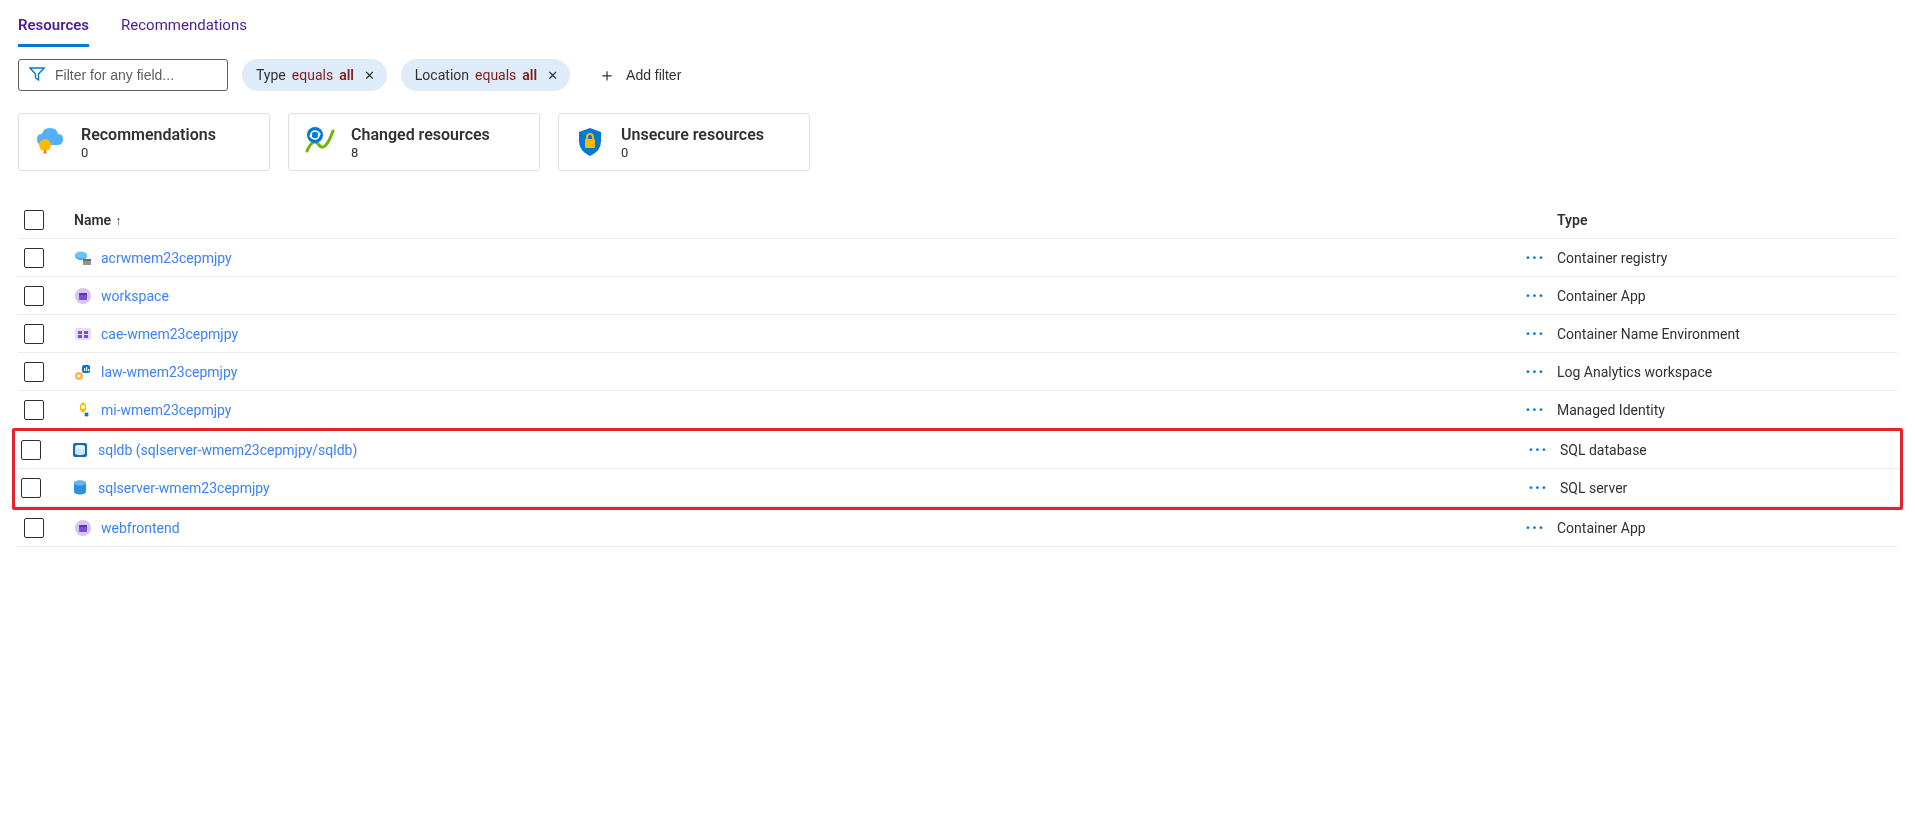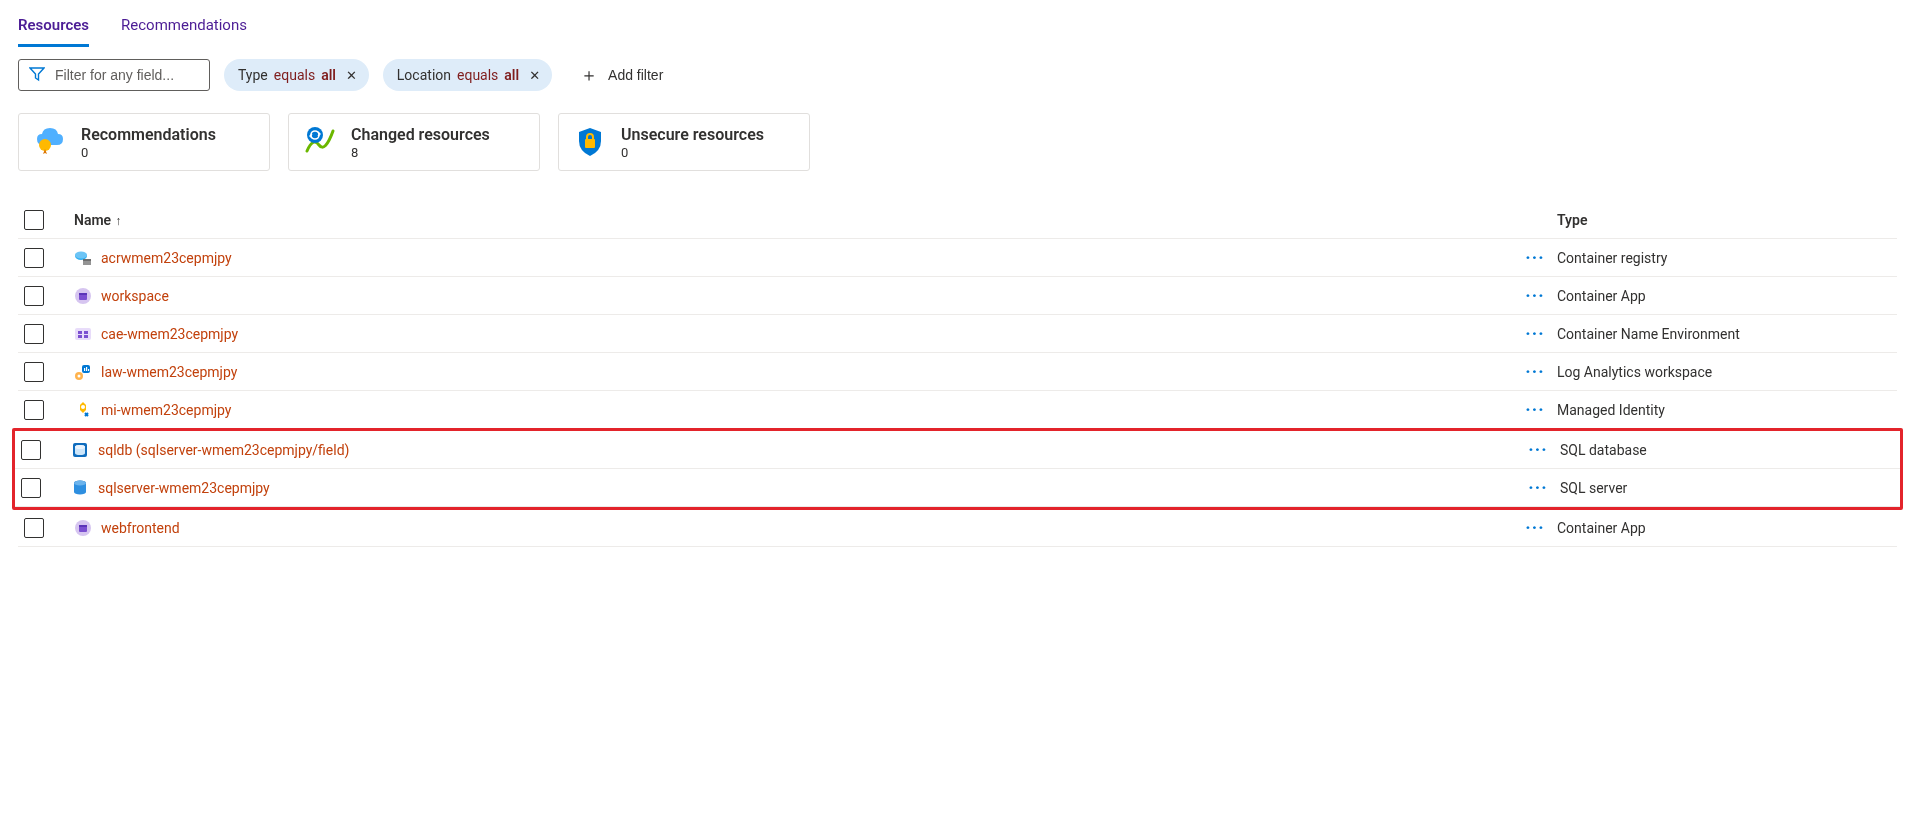--- a/index.html
+++ b/index.html
@@ -35,21 +35,21 @@
     align-items: center;
     margin-bottom: 22px;
   }
   .filter-input {
     display: flex;
     align-items: center;
     gap: 10px;
     border: 1px solid #605e5c;
     border-radius: 3px;
     padding: 5px 10px;
-    width: 192px;
+    width: 210px;
     height: 32px;
     background: #fff;
   }
   .filter-input input {
     border: none;
     outline: none;
     font-size: 14px;
     width: 100%;
     color: #323130;
   }
@@ -133,21 +133,21 @@
   .name-cell {
     display: flex;
     align-items: center;
     gap: 9px;
   }
   .res-ic {
     width: 18px; height: 18px;
     display:flex; align-items:center; justify-content:center;
   }
   .res-link {
-    color: #c2410c;
+    color: #3b82f6;
     text-decoration: none;
     cursor: pointer;
     font-size: 14px;
   }
   .more {
     color: #0078d4;
     font-size: 18px;
     letter-spacing: 1px;
     cursor: pointer;
     text-align: center;
@@ -361,21 +361,21 @@
           </div>
     <div class="name-cell">
       <span class="res-ic">
               <svg width="18" height="18" viewBox="0 0 18 18">
                 <rect x="2" y="2" width="14" height="14" rx="2" fill="#0f6cbd"></rect>
                 <ellipse cx="9" cy="6" rx="5" ry="2" fill="#fff"></ellipse>
                 <path d="M4 6 v6 a5 2 0 0 0 10 0 v-6" fill="#cde6fa"></path>
                 <ellipse cx="9" cy="6" rx="5" ry="2" fill="#eaf4fd"></ellipse>
               </svg>
             </span>
-      <a class="res-link">sqldb (sqlserver-wmem23cepmjpy/field)</a>
+      <a class="res-link">sqldb (sqlserver-wmem23cepmjpy/sqldb)</a>
     </div>
     <div class="more">···</div>
     <div class="type-cell">SQL database</div>
   </div>
 
   <div class="trow">
     <div>
             <div class="cb"></div>
           </div>
     <div class="name-cell">

